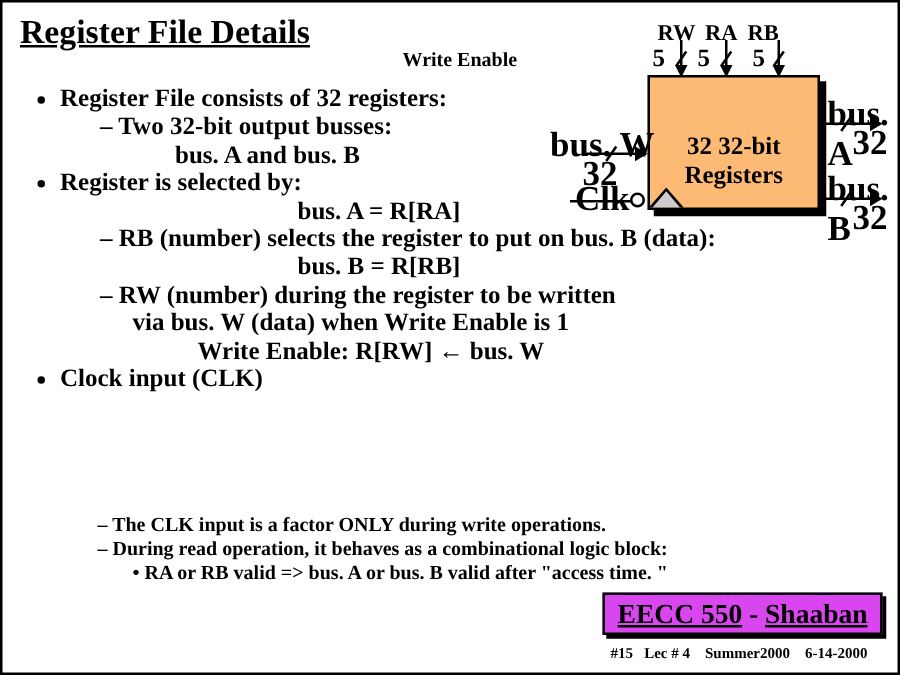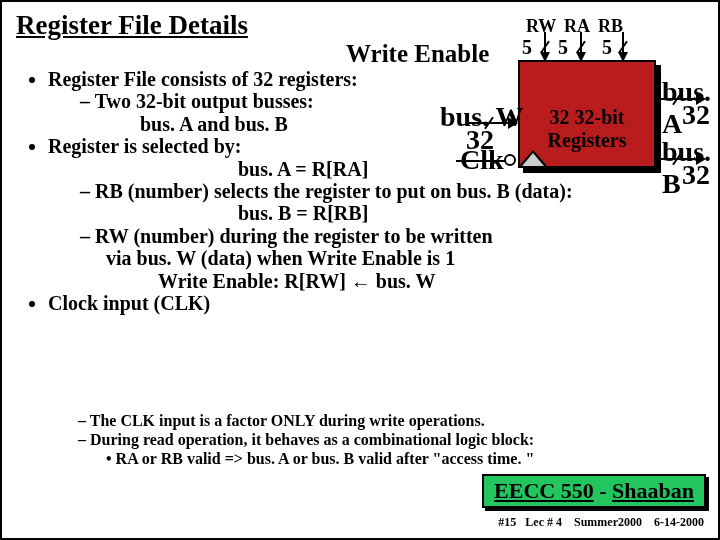--- a/index.html
+++ b/index.html
@@ -16,40 +16,40 @@
     top: 8px;
     left: 14px;
     font-size: 27px;
     font-weight: bold;
     text-decoration: underline;
     text-align: right;
   }
   .we-label {
     position: absolute;
     top: 38px;
-    left: 344px;
-    font-size: 25px;
+    left: 320px;
+    font-size: 16px;
     font-weight: bold;
     font-family: Liberation Serif, serif;
   }
   .top-sig { position: absolute; font-size: 18px; font-weight: bold; }
   .sel-bits { position: absolute; font-size: 20px; font-weight: bold; }
   .arrow-down { position: absolute; }
   .arrow-down svg line { stroke: #000; stroke-width: 2; }
   .arrow-down svg polygon { fill: #000; }
   .arrow-hline { position: absolute; height: 2px; background: #000; }
   .arrow-rhead { position: absolute; border-left: 10px solid #000; border-top: 6px solid transparent; border-bottom: 6px solid transparent; }
   .slash { position: absolute; width: 14px; height: 2px; background: #000; transform: rotate(-55deg); }
   .rfbox {
     position: absolute;
     top: 58px;
     left: 516px;
     width: 138px;
     height: 108px;
-    background: #b91c1c;
+    background: #fdba74;
     border: 2px solid #000;
     box-shadow: 5px 5px 0 #000;
     text-align: center;
   }
   .rfbox .lines { position: absolute; top: 44px; width: 100%; font-size: 20px; font-weight: bold; }
   .clk-tri {
     position: absolute;
     left: 0; bottom: 0;
     width: 0; height: 0;
     border-left: 14px solid transparent;
@@ -94,26 +94,26 @@
   .foot-b ul ul li::before { content: "•  "; }
   .course-box {
     position: absolute;
     right: 12px;
     bottom: 30px;
     border: 2px solid #000;
     box-shadow: 3px 3px 0 #000;
     padding: 2px 10px;
     font-size: 22px;
     font-weight: bold;
-    background: #22c55e;
+    background: #d946ef;
   }
   .course-box .u { text-decoration: underline; }
   .footer-line {
     position: absolute;
-    right: 14px;
+    right: 24px;
     bottom: 8px;
     font-size: 12px;
     font-weight: bold;
   }
 </style>
 </head>
 <body>
 
 <div class="title">Register File Details</div>
 <div class="we-label">Write Enable</div>

